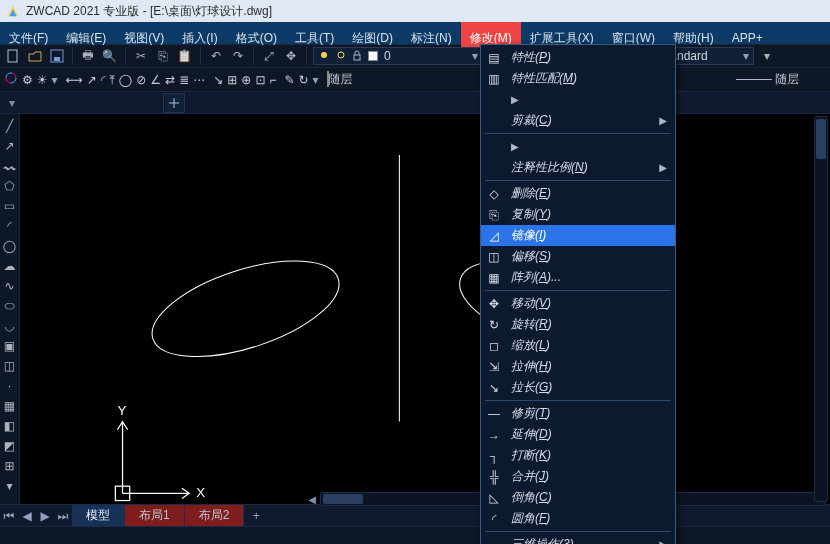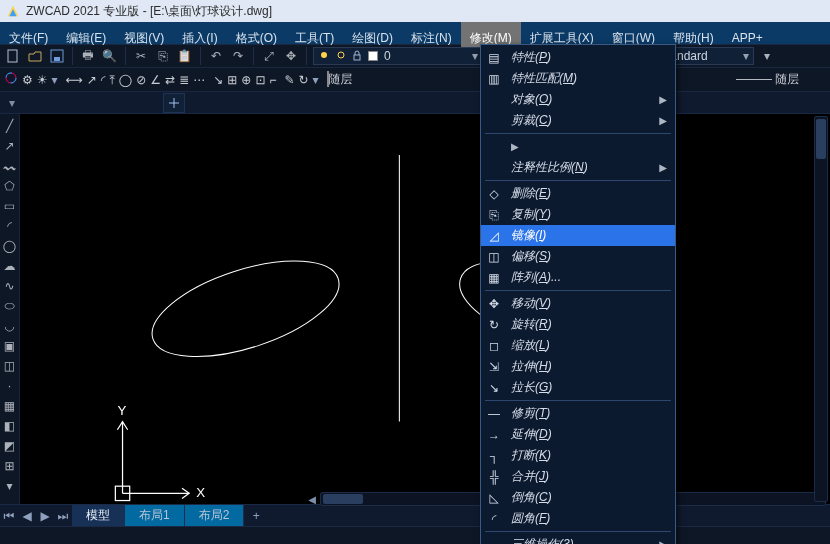--- a/index.html
+++ b/index.html
@@ -1,21 +1,21 @@
 <!DOCTYPE html>
 <html><head>
 <meta charset="utf-8">
 <style>
   * { box-sizing: border-box; margin: 0; padding: 0; font-family: "Microsoft YaHei", "SimSun", sans-serif; }
   body { width: 830px; height: 544px; background: #0a1020; overflow: hidden; color: #c8ccd4; font-size: 12px; position: relative; }
   .titlebar { height: 22px; background: #dfe8f4; color: #2b2b2b; display: flex; align-items: center; padding-left: 6px; gap: 6px; }
   .titlebar .logo { width: 14px; height: 14px; }
   .menubar { height: 22px; background: #0b3a66; display: flex; align-items: stretch; }
   .menubar .mi { padding: 16px 9px; display: flex; align-items: center; color: #d8e2ec; cursor: default; }
-  .menubar .mi.active { background: #737373; color: #fff; }
+  .menubar .mi.active { background: #ef4444; color: #fff; }
   .toolbar { height: 24px; background: #0e1726; border-top: 1px solid #1a2740; border-bottom: 1px solid #1a2740; display: flex; align-items: center; gap: 4px; padding: 0 4px; }
   .toolbar .tbtn { width: 18px; height: 18px; display:flex; align-items:center; justify-content:center; opacity:.85; }
   .toolbar .sep { width: 1px; height: 18px; background: #1f2e4a; margin: 0 2px; }
   .toolbar .combo { height: 18px; background: #102036; border: 1px solid #2a3a56; display: flex; align-items: center; padding: 0 4px; gap: 6px; color:#cfd6e1;}
   .toolbar .combo .chev { margin-left:auto; opacity:.7;}
   .toolbar2 { height: 24px; background: #0e1726; border-bottom: 1px solid #1a2740; display:flex; align-items:center; gap:4px; padding:0 4px; }
   .tabstrip { height: 22px; background: #101a2e; display: flex; align-items: center; padding-left: 24px; gap: 0; border-bottom:1px solid #182844;}
   .tabstrip .chev { width:16px; text-align:center; color:#7f8ca3; position:absolute; left:4px;}
   .doc-tab { background: #163056; color:#dce6f2; height:20px; display:flex; align-items:center; padding:0 10px; gap:8px; border-top:1px solid #2b4e7e;margin-top:46px;}
   .doc-tab .ticon { width:14px; height:12px; background:linear-gradient(#7fb4ff,#2b6fc9); border-radius:1px;}
@@ -28,21 +28,21 @@
   .canvas svg { position:absolute; inset:0; }
   .dropdown { position:absolute; top:44px; left:480px; width:196px; background:#0c1a30; border:1px solid #3a5a86; box-shadow:2px 2px 6px rgba(0,0,0,.6); z-index:20; padding:2px 0;}
   .dropdown .dmi { display:flex; align-items:center; height:21px; padding:0 8px 0 4px; gap:8px; color:#d6dde8; position:relative;}
   .dropdown .dmi .icn { width:18px; height:16px; display:flex; align-items:center; justify-content:center; }
   .dropdown .dmi .lbl { flex:1; white-space:nowrap;font-style:italic;}
   .dropdown .dmi .arr { font-size:10px; opacity:.8;}
   .dropdown .dmi.hl { background:#2a73e8; color:#fff;}
   .dropdown .dsep { height:1px; background:#2c486e; margin:2px 4px;}
   .bottom-tabs { position:absolute; left:0; right:0; bottom:18px; height:22px; background:#101a2e; display:flex; align-items:center; border-top:1px solid #1a2a46;}
   .bottom-tabs .navb { width:18px; height:18px; display:flex; align-items:center; justify-content:center; color:#8fa1bd;}
-  .bottom-tabs .btab { padding:0 14px; height:22px; display:flex; align-items:center; color:#b9c4d6; border-right:1px solid #1c2e4e; background:#0369a1;}
+  .bottom-tabs .btab { padding:0 14px; height:22px; display:flex; align-items:center; color:#b9c4d6; border-right:1px solid #1c2e4e; background:#7f1d1d;}
   .bottom-tabs .btab.active { background:#163056; color:#e8eef8;}
   .bottom-tabs .plus { width:24px; text-align:center; color:#8fa1bd;}
   .hscroll { position:absolute; right:4px; bottom:20px; left:320px; height:14px; background:#0c1424; border:1px solid #1b2c48; border-radius:2px;}
   .hscroll .thumb{ position:absolute; left:2px; top:1px; height:10px; width:40px; background:#2a3e60; border-radius:2px;}
   .hscroll .ar { position:absolute; top:0; width:14px; height:12px; display:flex; align-items:center; justify-content:center; color:#7c8eac; font-size:10px;}
   .hscroll .ar.l{left:-16px;} .hscroll .ar.r{right:-16px;}
   .vscroll { position:absolute; right:2px; top:116px; bottom:42px; width:14px; background:#0c1424; border:1px solid #1b2c48; border-radius:2px;}
   .vscroll .thumb{ position:absolute; top:2px; left:1px; width:10px; height:40px; background:#2a3e60; border-radius:2px;}
   .statusbar { position:absolute; bottom:0; left:0; right:0; height:18px; background:#0e1726; border-top:1px solid #1a2a46;}
   u{ text-decoration: underline; }
@@ -240,21 +240,20 @@
     <div class="dmi">
       <span class="icn">▤</span>
       <span class="lbl">特性(<u>P</u>)</span>
     </div>
     <div class="dmi">
       <span class="icn">▥</span>
       <span class="lbl">特性匹配(<u>M</u>)</span>
     </div>
     <div class="dmi">
       <span class="icn"></span>
-      <span class="lbl">对象(<u>O</u>)</span>
       <span class="arr">▶</span>
     </div>
     <div class="dmi">
       <span class="icn"></span>
       <span class="lbl">剪裁(<u>C</u>)</span>
       <span class="arr">▶</span>
     </div>
     <div class="dsep"></div>
     <div class="dmi">
       <span class="icn"></span>

